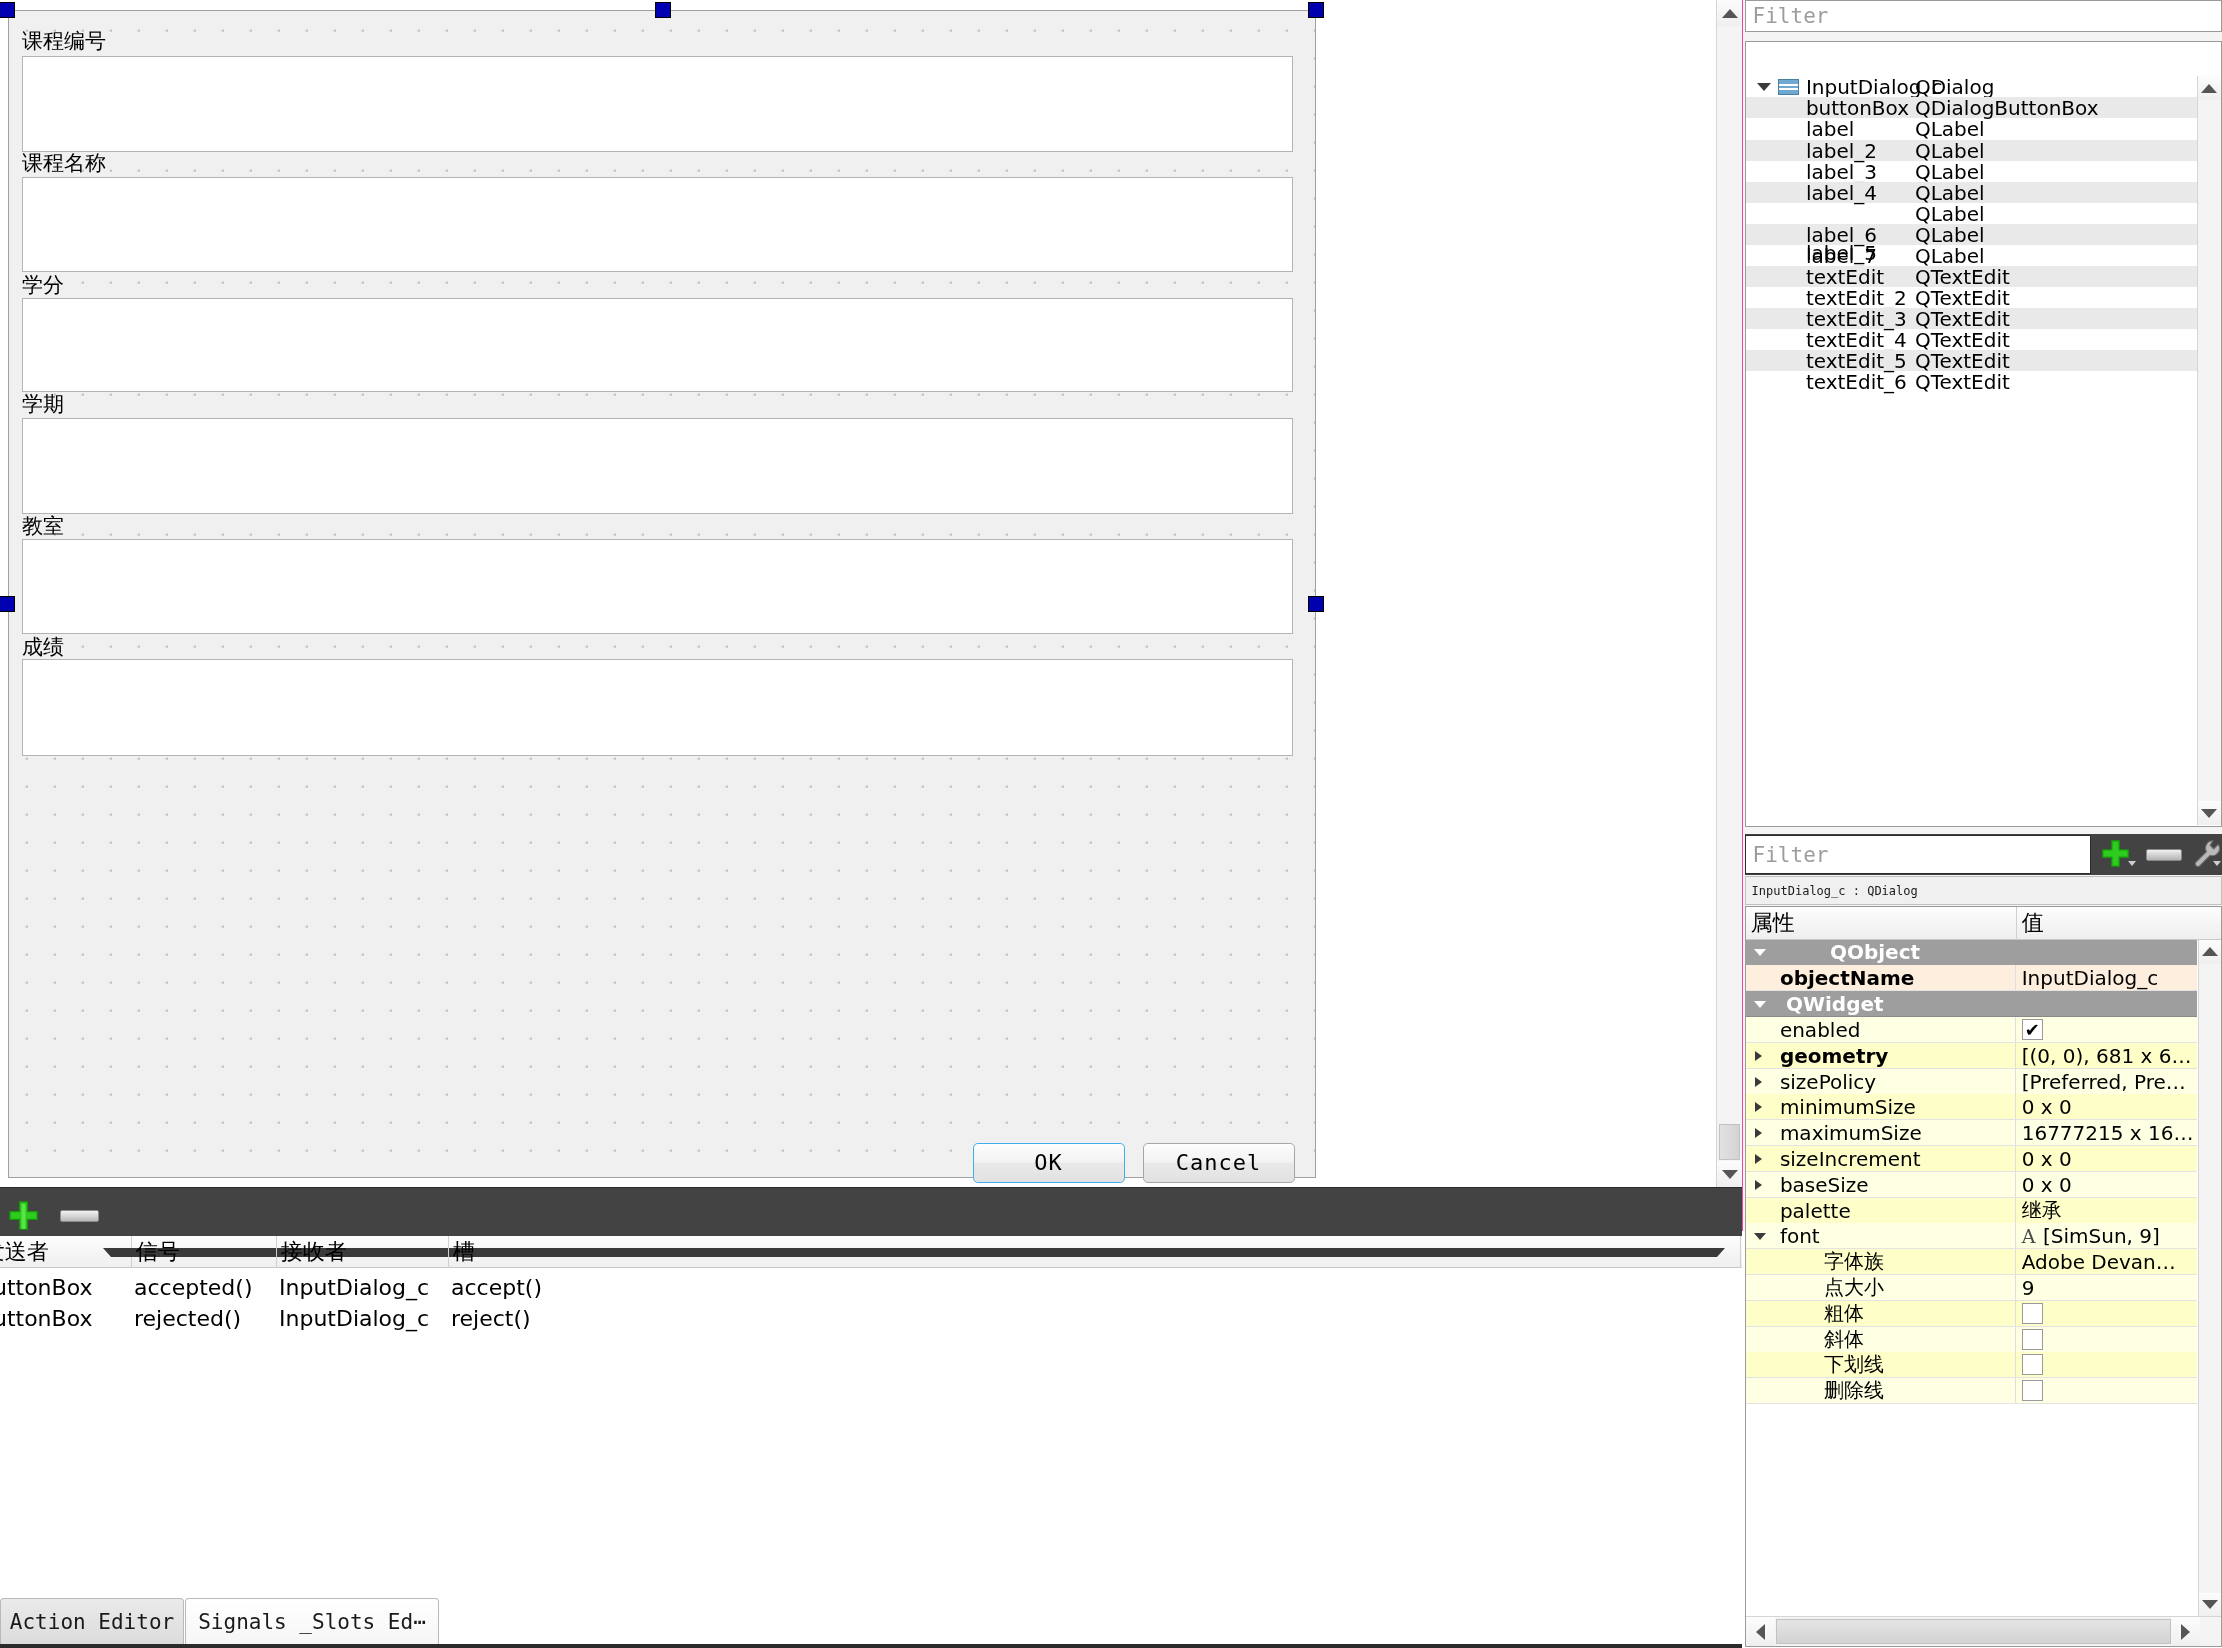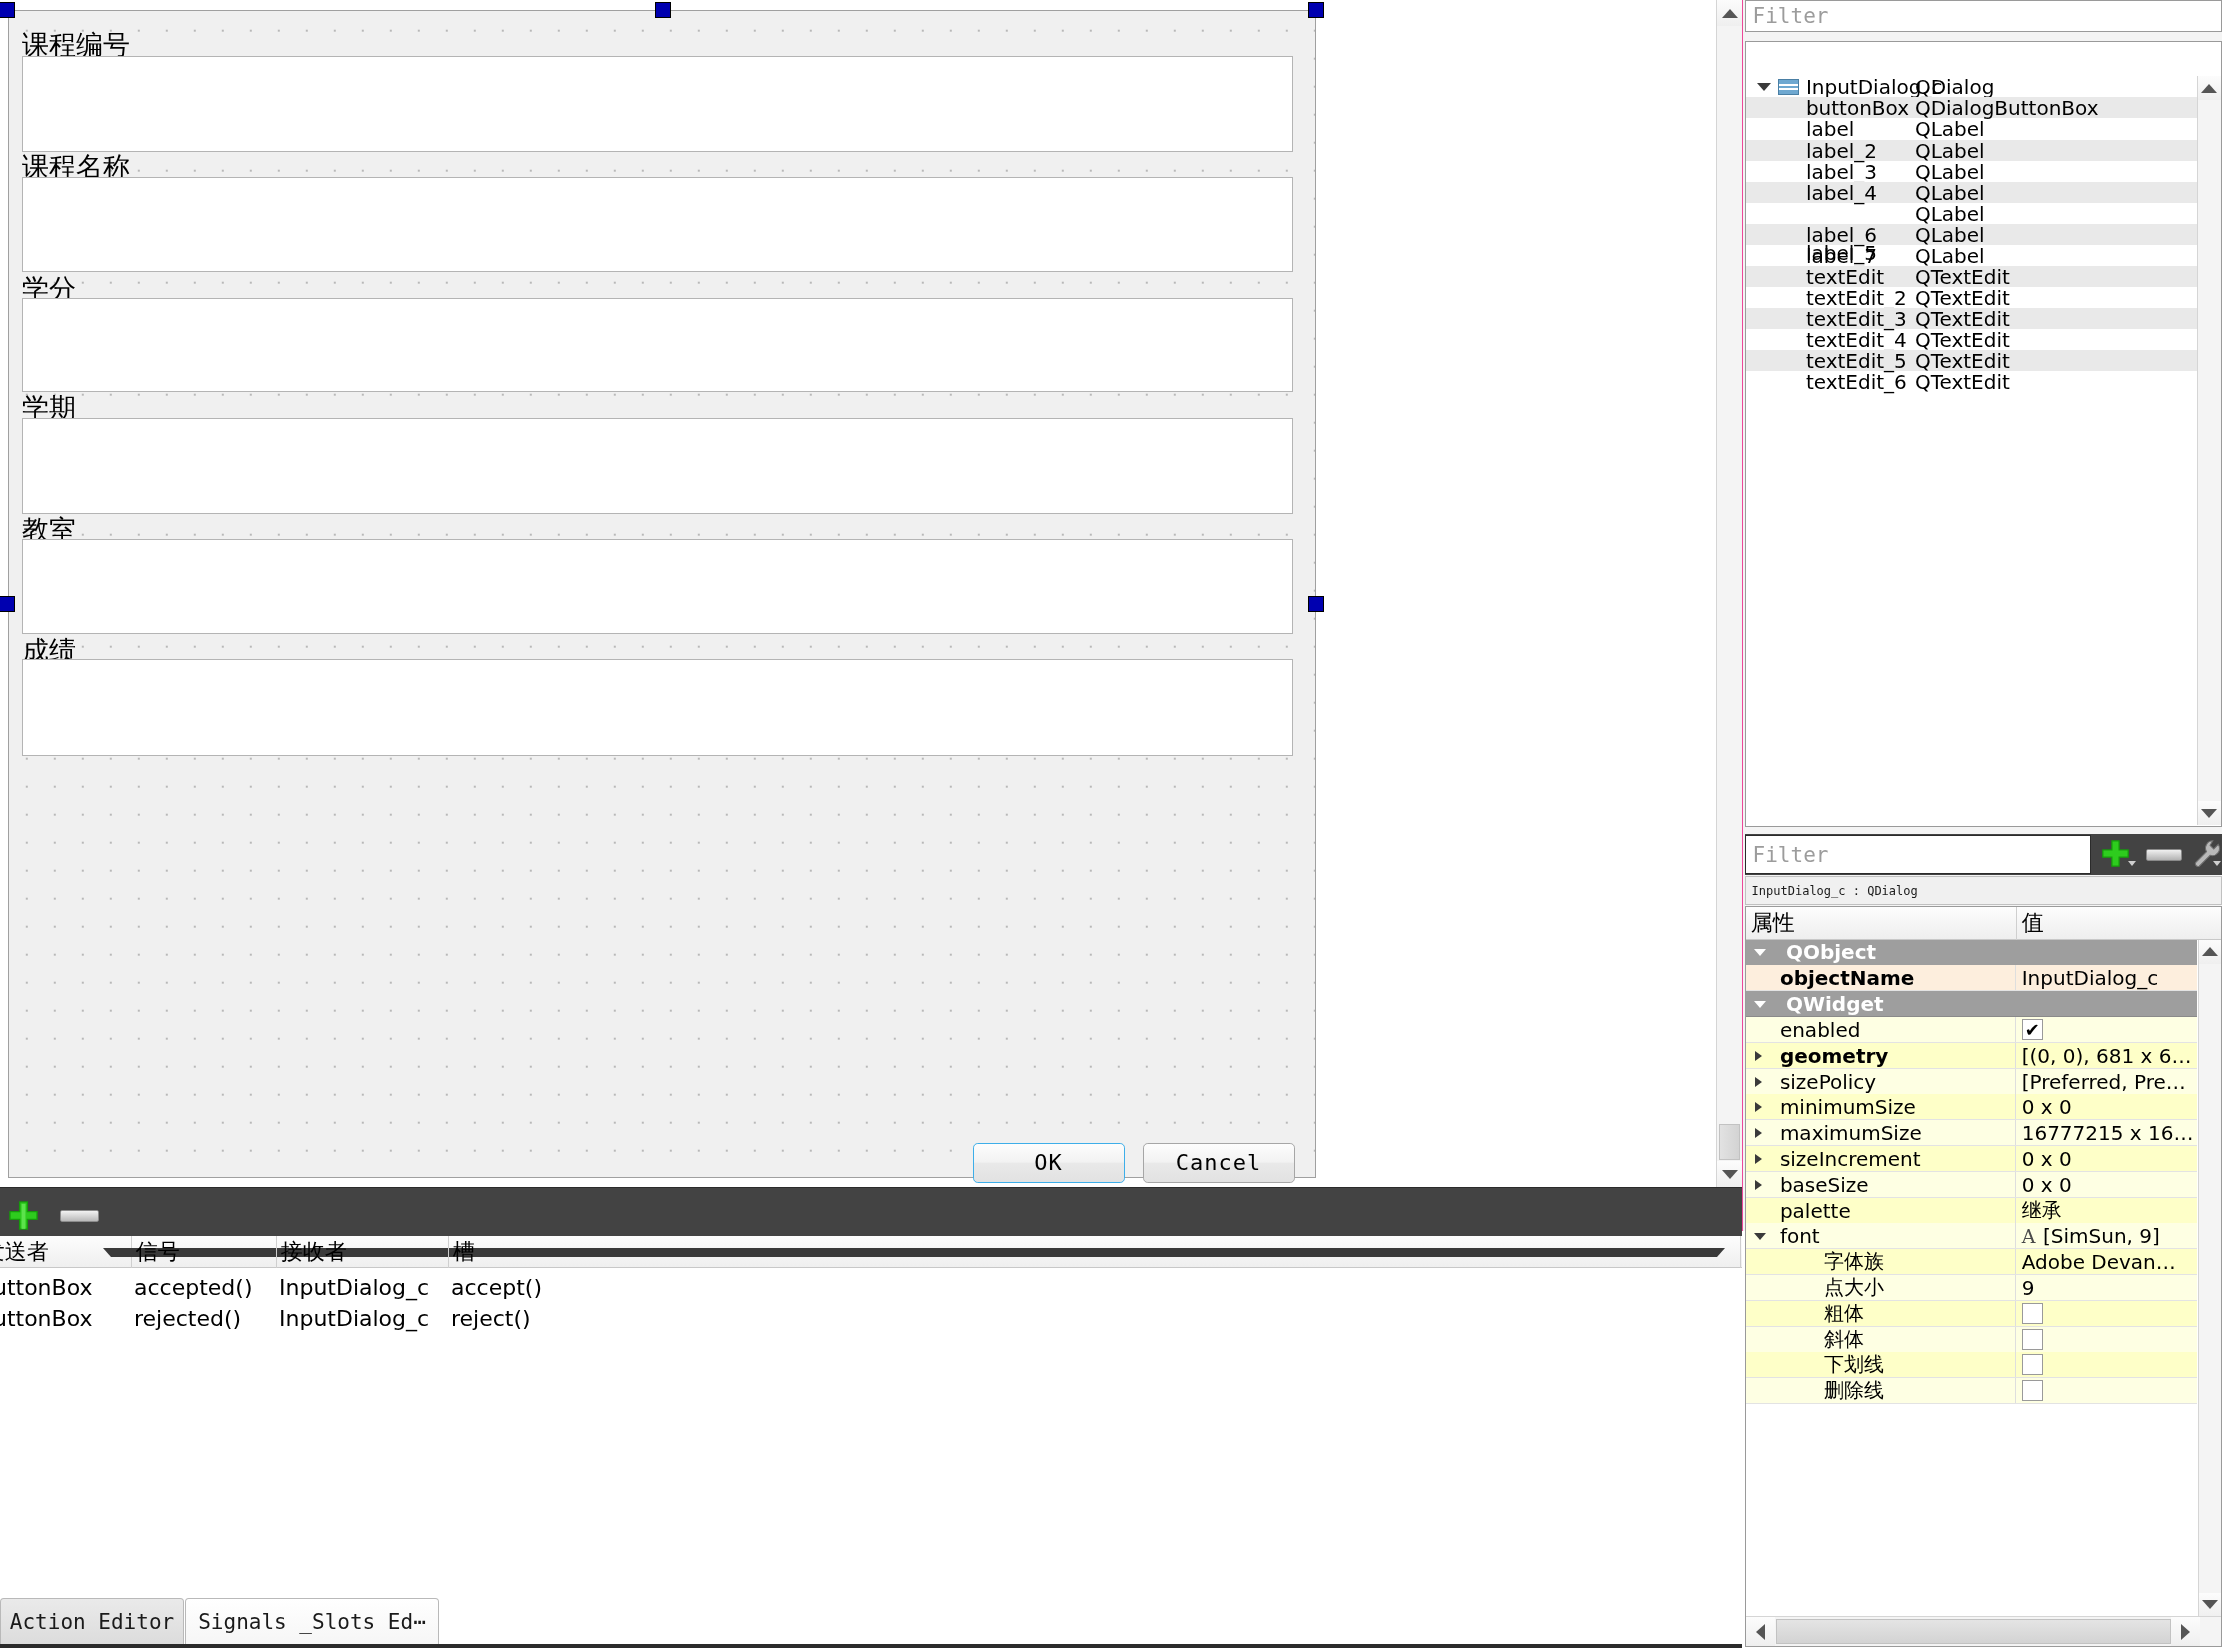--- a/index.html
+++ b/index.html
@@ -24,23 +24,23 @@
     position: absolute; left: 7.6px; top: 9.6px;
     width: 1308px; height: 1168px;
     background: #f0f0f0;
     background-image: radial-gradient(#b8b8b8 1.1px, transparent 1.1px);
     background-size: 28px 28px;
     background-position: 3.8px 5.7px;
     border: 1px solid #a0a0a0;
   }
   .field-label {
     position: absolute;
-    font-size: 27px;
+    font-size: 21px;
     color: #000;
-    font-family: Liberation Serif, serif;
+    font-family: Liberation Mono, monospace;
     line-height: 1;
     white-space: nowrap;
   }
   .text-edit {
     position: absolute;
     background: #ffffff;
     border: 1px solid #b4b4b4;
   }
 
   
@@ -536,21 +536,21 @@
 
     <div class="prop-objline">InputDialog_c : QDialog</div>
 
     <div class="prop-table">
       <div class="prop-header">
         <div class="prop-hcell" style="left:0px;   width:271px;">属性</div>
         <div class="prop-hcell" style="left:271px; width:205px;">值</div>
       </div>
       <div id="prop-rows">
           <div class="prop-row group" style="top: 32.5px;">
-            <div class="prop-key" style="padding-left: 40px; font-weight: bold;">QObject</div>
+            <div class="prop-key" style="padding-left: 40px; font-weight: bold; margin-left: 44px;">QObject</div>
             <div class="prop-expander open"></div>
             <div class="prop-val">
               <span></span>
             </div>
           </div>
           <div class="prop-row name" style="top: 58px;">
             <div class="prop-key" style="padding-left: 34px; font-weight: bold;">objectName</div>
             <div class="prop-val">
               <span>InputDialog_c</span>
             </div>

